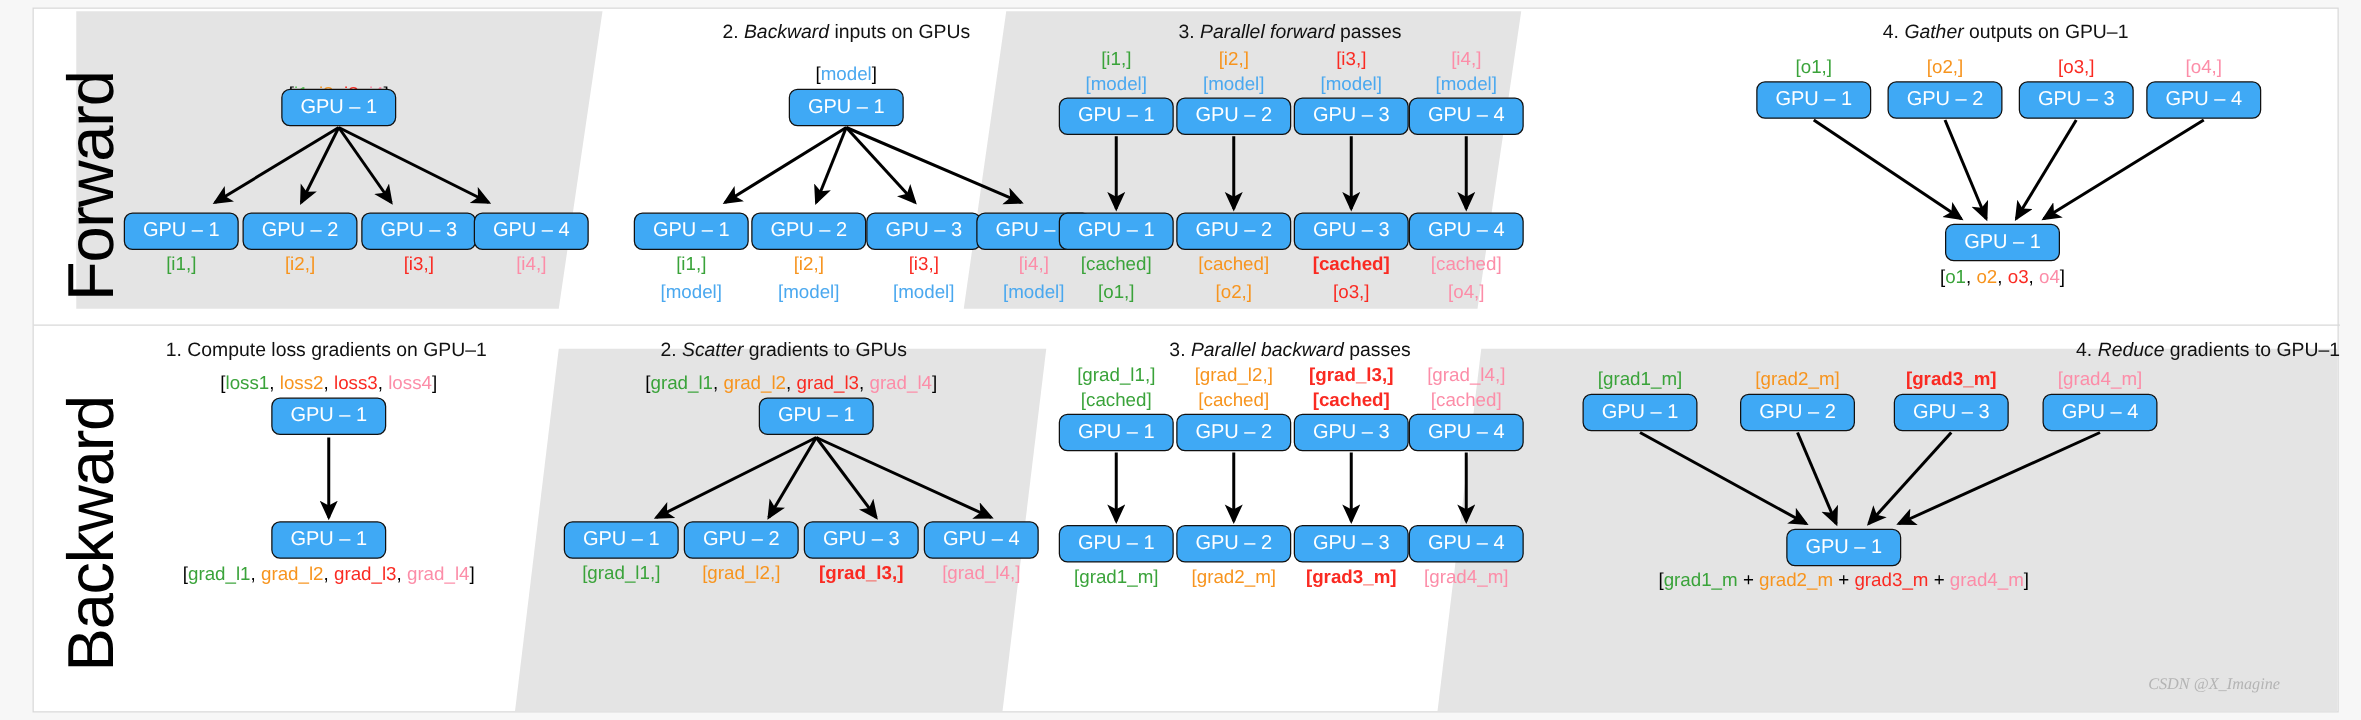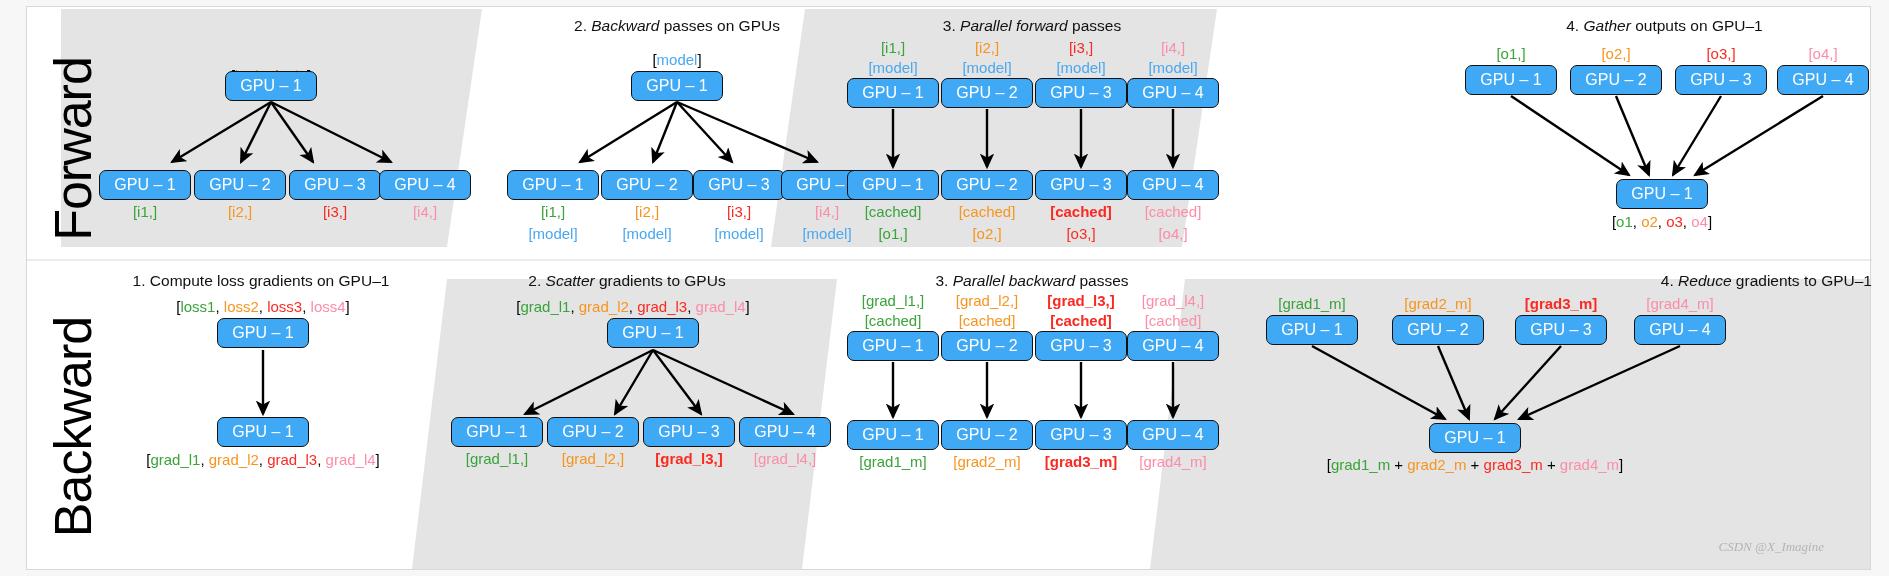--- a/index.html
+++ b/index.html
@@ -89,21 +89,21 @@
       <div class="gpu" style="left:228px;top:163px;">GPU – 3</div>
       <div class="lbl c3" style="left:274px;top:196px;">[i3,]</div>
       <div class="gpu" style="left:318px;top:163px;">GPU – 4</div>
       <div class="lbl c4" style="left:364px;top:196px;">[i4,]</div>
     </div>
 
     <div class="panel" style="left:450px;top:0;width:400px;height:250px;">
       <div class="ptitle" style="top:10px;">
         <span>2.</span>
         <i>Backward</i>
-        <span>passes on GPUs</span>
+        <span>inputs on GPUs</span>
       </div>
       <div class="lbl" style="left:200px;top:44px;">
         <span>[</span><span class="cm">model</span><span>]</span>
       </div>
       <div class="gpu" style="left:154px;top:64px;">GPU – 1</div>
 
       <svg class="arrows" width="400" height="250">
         <g stroke="#000" stroke-width="2.4" fill="none" marker-end="url(#ah)">
           <line x1="200" y1="95" x2="103" y2="155"></line>
           <line x1="200" y1="95" x2="176" y2="155"></line>
@@ -164,21 +164,21 @@
       <div class="lbl c3" style="left:264px;top:218px;">[o3,]</div>
 
       <div class="lbl c4" style="left:356px;top:32px;">[i4,]</div>
       <div class="lbl cm" style="left:356px;top:52px;">[model]</div>
       <div class="gpu" style="left:310px;top:71px;">GPU – 4</div>
       <div class="gpu" style="left:310px;top:163px;">GPU – 4</div>
       <div class="lbl c4" style="left:356px;top:196px;">[cached]</div>
       <div class="lbl c4" style="left:356px;top:218px;">[o4,]</div>
     </div>
 
-    <div class="panel" style="left:1430px;top:0;width:415px;height:250px;">
+    <div class="panel" style="left:1370px;top:0;width:415px;height:250px;">
       <div class="ptitle" style="top:10px;">
         <span>4.</span>
         <i>Gather</i>
         <span>outputs on GPU–1</span>
       </div>
 
       <div class="lbl c1d" style="left:54px;top:38px;">[o1,]</div>
       <div class="gpu" style="left:8px;top:58px;">GPU – 1</div>
       <div class="lbl c2" style="left:159px;top:38px;">[o2,]</div>
       <div class="gpu" style="left:113px;top:58px;">GPU – 2</div>

